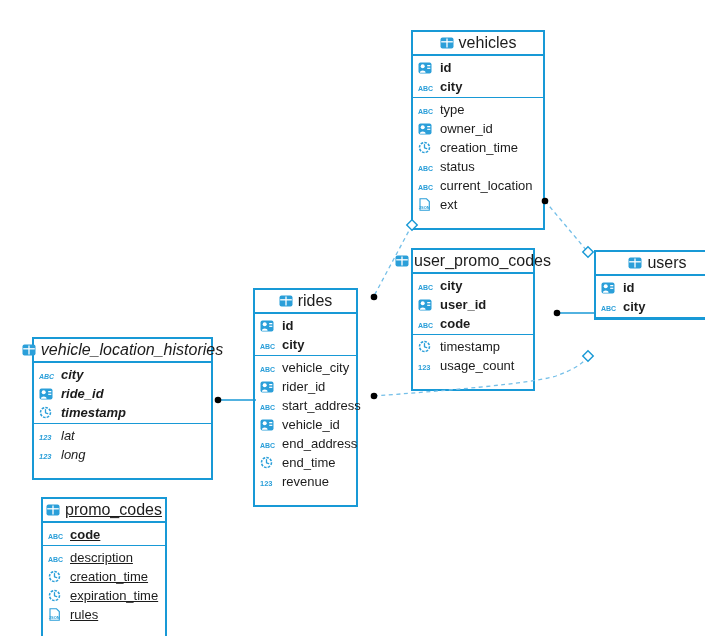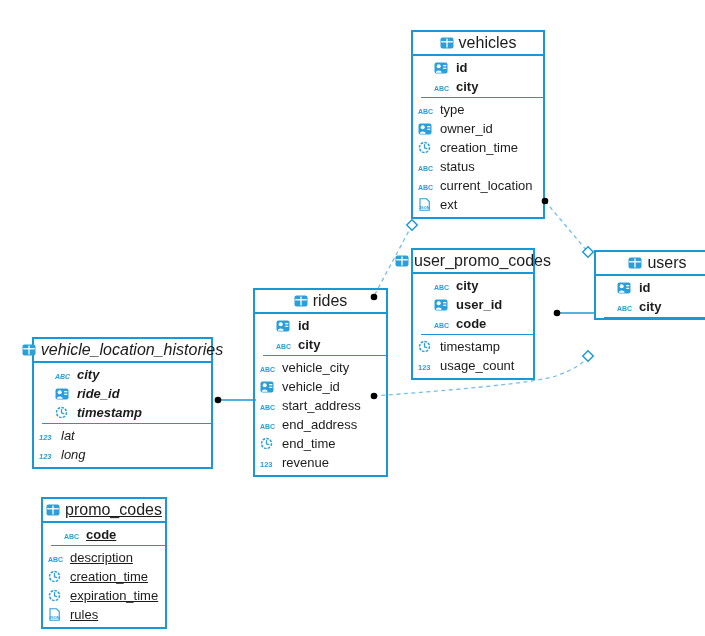--- a/index.html
+++ b/index.html
@@ -23,23 +23,23 @@
   .db-table{
     position:absolute;background:#fff;border:2px solid var(--accent);
     z-index:2;
   }
   .db-table-header{
     display:flex;align-items:center;justify-content:center;gap:5px;
     height:24px;border-bottom:2px solid var(--accent);
     font-size:16px;line-height:24px;white-space:nowrap;
   }
   .section{padding:1px 0;}
-  .section.keys{border-bottom:1px solid var(--accent);padding:2px 8px 1px;margin-left:8px;}
+  .section.keys{border-bottom:1px solid var(--accent);padding:2px 0 1px;}
   .section.keys .row-label{font-weight:700;}
-  .section.fields{padding:2px 0 3px;}
+  .section.fields{padding:2px 0 14px;}
   .row{
     display:flex;align-items:center;gap:4px;height:19px;padding:0 5px;
     font-size:13px;white-space:nowrap;
   }
   .icon-box{width:18px;min-width:18px;display:flex;align-items:center;justify-content:flex-start;}
   .row-label{line-height:19px;}
 </style>
 </head>
 <body>
 
@@ -223,21 +223,21 @@
           <div class="row">
             <span class="icon-box">
               <svg width="17" height="12" viewBox="0 0 17 12">
                 <text x="0" y="9.5" font-family="Liberation Sans, sans-serif" font-size="7" font-weight="700" fill="#2b9fd9">ABC</text>
               </svg>
             </span>
             <span class="row-label">city</span>
           </div>
         </div>
       </div>
-      <div class="db-table" style="left: 253px; top: 288px; width: 135px;">
+      <div class="db-table" style="left: 253px; top: 288px; width: 105px;">
         <div class="db-table-header">
           <span class="icon-box" style="width: 14px; min-width: 14px;">
             <svg width="14" height="12" viewBox="0 0 14 12">
               <rect x="0.5" y="0.5" width="13" height="11" rx="2" fill="#2b9fd9"></rect>
               <line x1="1.2" y1="4.8" x2="12.8" y2="4.8" stroke="#fff" stroke-width="1.3"></line>
               <line x1="7" y1="1.4" x2="7" y2="10.6" stroke="#fff" stroke-width="1.3"></line>
             </svg>
           </span>
           <span>rides</span>
         </div>
@@ -275,29 +275,41 @@
           <div class="row">
             <span class="icon-box">
               <svg width="14" height="12" viewBox="0 0 14 12">
                 <rect x="0.5" y="0.5" width="13" height="11" rx="2" fill="#2b9fd9"></rect>
                 <circle cx="4.7" cy="4.3" r="2" fill="#fff"></circle>
                 <path d="M1.9,10.7 C1.9,7.6 7.6,7.6 7.6,10.7 Z" fill="#fff"></path>
                 <rect x="9.2" y="3" width="3.1" height="1.3" fill="#fff"></rect>
                 <rect x="9.2" y="5.7" width="3.1" height="1.3" fill="#fff" opacity="0.9"></rect>
               </svg>
             </span>
+            <span class="row-label">rider_id</span>
+          </div>
+          <div class="row">
+            <span class="icon-box">
+              <svg width="17" height="12" viewBox="0 0 17 12">
+                <text x="0" y="9.5" font-family="Liberation Sans, sans-serif" font-size="7" font-weight="700" fill="#2b9fd9">ABC</text>
+              </svg>
+            </span>
+            <span class="row-label">start_address</span>
+          </div>
+          <div class="row">
+            <span class="icon-box">
+              <svg width="14" height="12" viewBox="0 0 14 12">
+                <rect x="0.5" y="0.5" width="13" height="11" rx="2" fill="#2b9fd9"></rect>
+                <circle cx="4.7" cy="4.3" r="2" fill="#fff"></circle>
+                <path d="M1.9,10.7 C1.9,7.6 7.6,7.6 7.6,10.7 Z" fill="#fff"></path>
+                <rect x="9.2" y="3" width="3.1" height="1.3" fill="#fff"></rect>
+                <rect x="9.2" y="5.7" width="3.1" height="1.3" fill="#fff" opacity="0.9"></rect>
+              </svg>
+            </span>
             <span class="row-label">vehicle_id</span>
-          </div>
-          <div class="row">
-            <span class="icon-box">
-              <svg width="17" height="12" viewBox="0 0 17 12">
-                <text x="0" y="9.5" font-family="Liberation Sans, sans-serif" font-size="7" font-weight="700" fill="#2b9fd9">ABC</text>
-              </svg>
-            </span>
-            <span class="row-label">start_address</span>
           </div>
           <div class="row">
             <span class="icon-box">
               <svg width="17" height="12" viewBox="0 0 17 12">
                 <text x="0" y="9.5" font-family="Liberation Sans, sans-serif" font-size="7" font-weight="700" fill="#2b9fd9">ABC</text>
               </svg>
             </span>
             <span class="row-label">end_address</span>
           </div>
           <div class="row">

